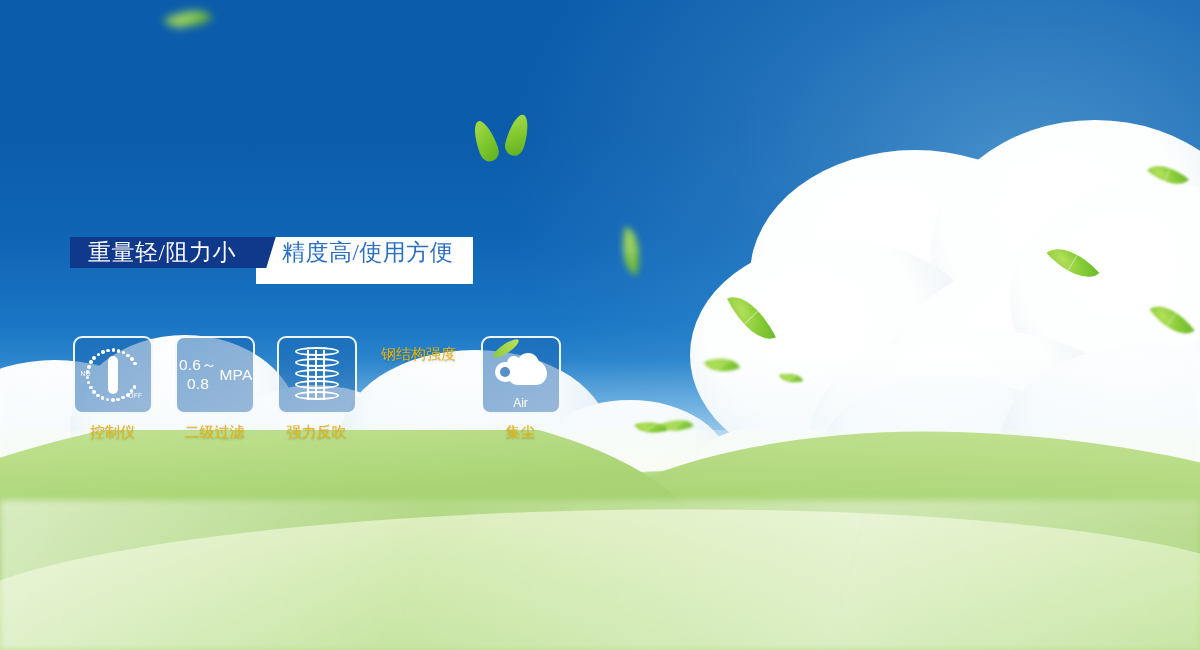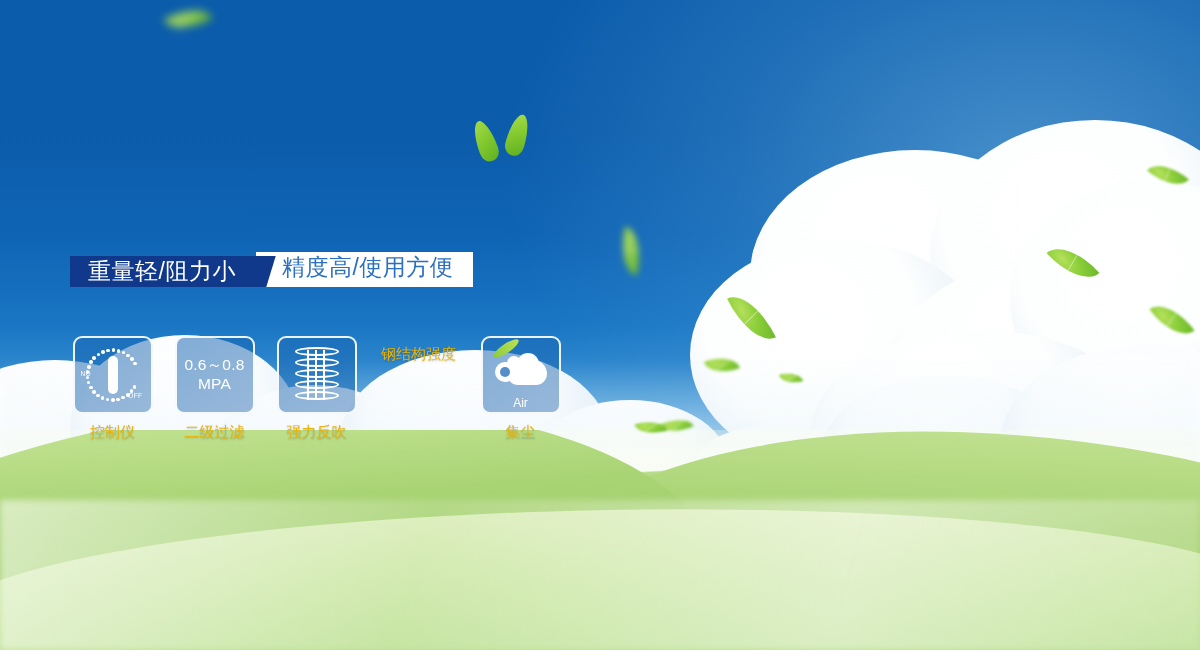--- a/index.html
+++ b/index.html
@@ -135,55 +135,55 @@
     position:absolute; width:19px; height:42px;
     background:linear-gradient(150deg,#a8dd4c 0%,#7ec62c 55%,#5fae22 100%);
     border-radius:60% 60% 55% 55% / 85% 85% 30% 30%;
   }
   .sprout .lf.l { left:4px;  top:8px;  transform:rotate(-20deg); }
   .sprout .lf.r { left:36px; top:2px;  transform:rotate(16deg); }
 
   
   .badge {
     position:absolute; left:70px; top:237px;
-    height:50px; display:flex; align-items:flex-end;
+    height:50px; display:flex; align-items:flex-start;font-family:Liberation Serif, serif;
   }
   .badge-left {
     background:#10398c; color:#ffffff;
     font-size:23px; letter-spacing:.5px;
     padding:0 22px 0 18px;
     display:flex; align-items:center;
     position:relative; z-index:2;
   }
   .badge-left::after {
     content:""; position:absolute; right:-13px; top:0;
     width:26px; height:100%;
     background:#10398c;
     transform:skewX(-17deg);
   }
   .badge-right {
     background:#ffffff; color:#2a6fc0;
     font-size:23px; letter-spacing:.5px;
-    padding:0 20px 4px 26px;
+    padding:0 20px 16px 26px;
     display:flex; align-items:center;
-    position:relative; z-index:1; margin-left:-2px;margin-top:48px;
+    position:relative; z-index:1; margin-left:-2px;
   }
 
   
   .features {
     position:absolute; left:70px; top:336px;
     display:flex; gap:17px;
   }
   .feature { width:85px; display:flex; flex-direction:column; align-items:center; }
   .fbox {
     width:80px; height:78px;
     border:2px solid rgba(255,255,255,.92);
     border-radius:9px;
     background:linear-gradient(150deg, rgba(27,105,180,.55) 0%, rgba(20,92,168,.42) 100%);
-    display:flex; flex-direction:column; align-items:center; justify-content:center;
+    display:flex; flex-direction:row; align-items:center; justify-content:center;
     color:#ffffff; position:relative; overflow:hidden;
   }
   .fbox .txt { font-size:15.5px; line-height:1.22; text-align:center; letter-spacing:.2px; }
   .fcap {
     margin-top:9px; color:#eab308; font-size:15px; white-space:nowrap;
     text-shadow:0 1px 2px rgba(0,40,90,.25);
   }
 
   
   .gauge { position:relative; width:64px; height:58px; }

